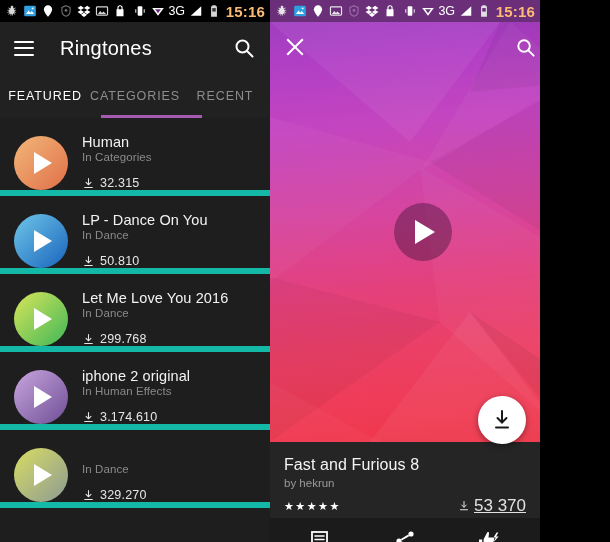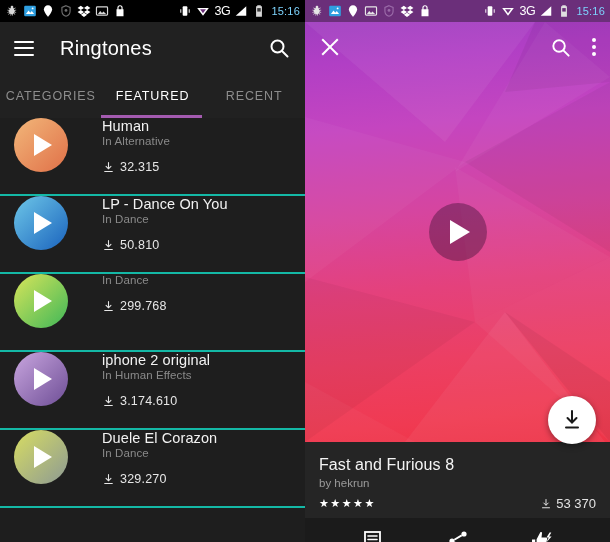--- a/index.html
+++ b/index.html
@@ -2,37 +2,37 @@
 <html><head>
 <meta charset="utf-8">
 <style>
   * { box-sizing: border-box; margin: 0; padding: 0; }
   html, body {
     width: 610px; height: 542px;
     background: #000;
     font-family: "Liberation Sans", sans-serif;
     overflow: hidden;
   }
-  .screen { position: relative; width: 610px; height: 542px; display: flex; }
+  .screen { position: relative; width: 540px; height: 542px; display: flex; }
   .panel { position: relative; width: 305px; height: 542px; overflow: hidden; }
 
   
   .statusbar {
     height: 22px; width: 100%;
     display: flex; align-items: center;
     padding: 0 5px 0 5px;
     font-size: 12px; color: #fff;
     position: relative; z-index: 30;
   }
   .statusbar.dark { background: #000; }
   .statusbar.purple { background: #6b2f7a; }
   .sb-left { display: flex; align-items: center; gap: 4px; }
   .sb-right { display: flex; align-items: center; gap: 4px; margin-left: auto; }
   .sb-ico { width: 14px; height: 14px; display: block; }
-  .sb-time { font-size: 11px; font-weight: 400; letter-spacing: .2px; color: #7dd3fc; padding-left: 1px; }
+  .sb-time { font-size: 15px; font-weight: 700; letter-spacing: .2px; color: #fdba74; padding-left: 1px; }
   .sb-3g { font-size: 12.5px; color: #fff; letter-spacing: -.3px; }
 
   
   .left { background: #1e1e1e; }
   .appbar {
     height: 52px; background: #212121;
     display: flex; align-items: center; padding: 4px 14px;
   }
   .hamburger { width: 20px; height: 15px; display: flex; flex-direction: column; justify-content: space-between; cursor: pointer; }
   .hamburger span { display: block; height: 2px; background: #fff; border-radius: 1px; }
@@ -46,23 +46,23 @@
     cursor: pointer; user-select: none;
   }
   .tab.active { color: #ffffff; font-weight: 400; }
   .tab-indicator {
     position: absolute; bottom: 0; left: 101px; width: 101px; height: 3px;
     background: #a45bb0;
   }
 
   .list { background: #1e1e1e; }
   .row {
-    height: 78px; display: flex; align-items: flex-start;
-    padding: 0 0 0 14px; border-bottom: 2px solid #14b8a6;
-    position: relative; cursor: pointer; gap: 20px;
+    height: 78px; display: flex; align-items: flex-end;
+    padding: 0 0 0 14px; border-bottom: 6px solid #14b8a6;
+    position: relative; cursor: pointer;
   }
   .avatar {
     width: 54px; height: 54px; border-radius: 50%;
     flex: 0 0 54px; position: relative;
     display: flex; align-items: center; justify-content: center;
   }
   .avatar .tri {
     width: 0; height: 0; margin-left: 4px;
     border-left: 18px solid #fff;
     border-top: 11px solid transparent;
@@ -118,21 +118,21 @@
     display: flex; align-items: center; justify-content: center;
     box-shadow: 0 2px 6px rgba(0,0,0,.4);
     cursor: pointer;
   }
 
   .meta { background: #252525; padding: 14px 14px 10px 14px; height: 76px; position: relative; }
   .meta-title { color: #f4f4f4; font-size: 16px; letter-spacing: .1px; }
   .meta-by { color: #9a9a9a; font-size: 11.5px; margin-top: 3px; }
   .meta-bot { display: flex; align-items: center; margin-top: 7px; }
   .stars { color: #fff; font-size: 11px; letter-spacing: 1.5px; }
-  .meta-dl { margin-left: auto; display: flex; align-items: center; gap: 4px; color: #e2e2e2; font-size: 13px; }
+  .meta-dl { margin-left: auto; display: flex; align-items: center; gap: 4px; color: #e2e2e2; font-size: 17px; text-decoration: underline; }
 
   .actionbar { background: #1b1b1b; height: 46px; display: flex; align-items: center; justify-content: center; gap: 58px; }
   .act { width: 26px; height: 26px; cursor: pointer; display: flex; align-items: center; justify-content: center; }
 </style>
 </head>
 <body>
 
 <div class="screen">
 
   <div class="panel left">
@@ -193,35 +193,35 @@
           <span></span>
       </div>
       <div class="app-title">Ringtones</div>
       <svg class="appbar-search" viewBox="0 0 24 24">
         <circle cx="10.5" cy="10.5" r="6" fill="none" stroke="#fff" stroke-width="2"></circle>
         <path d="M15 15l5.5 5.5" stroke="#fff" stroke-width="2" stroke-linecap="round"></path>
       </svg>
     </div>
 
     <div class="tabs">
+      <div class="tab active">Featured</div>
       <div class="tab">Categories</div>
-      <div class="tab active">Featured</div>
       <div class="tab">Recent</div>
       <div class="tab-indicator"></div>
     </div>
 
     <div class="list">
 
       <div class="row">
         <div class="avatar" style="background:linear-gradient(135deg,#f2b77a,#e07048);">
           <div class="tri"></div>
         </div>
         <div class="row-txt">
           <div class="row-title">Human</div>
-          <div class="row-sub">In Alternative</div>
+          <div class="row-sub">In Categories</div>
           <div class="row-dl">
             <svg width="13" height="13" viewBox="0 0 24 24">
                 <path fill="none" stroke="#e6e6e6" stroke-width="2" stroke-linecap="round" d="M12 3v11M7.5 10l4.5 4.5 4.5-4.5M5 19.5h14"></path>
               </svg>
             <span class="num">32.315</span>
           </div>
         </div>
       </div>
 
       <div class="row">
@@ -238,20 +238,21 @@
             <span class="num">50.810</span>
           </div>
         </div>
       </div>
 
       <div class="row">
         <div class="avatar" style="background:linear-gradient(135deg,#d9e55a,#3fb758);">
           <div class="tri"></div>
         </div>
         <div class="row-txt">
+          <div class="row-title">Let Me Love You 2016</div>
           <div class="row-sub">In Dance</div>
           <div class="row-dl">
             <svg width="13" height="13" viewBox="0 0 24 24">
                 <path fill="none" stroke="#e6e6e6" stroke-width="2" stroke-linecap="round" d="M12 3v11M7.5 10l4.5 4.5 4.5-4.5M5 19.5h14"></path>
               </svg>
             <span class="num">299.768</span>
           </div>
         </div>
       </div>
 
@@ -269,21 +270,20 @@
             <span class="num">3.174.610</span>
           </div>
         </div>
       </div>
 
       <div class="row">
         <div class="avatar" style="background:linear-gradient(135deg,#d8dd62,#8d9a94);">
           <div class="tri"></div>
         </div>
         <div class="row-txt">
-          <div class="row-title">Duele El Corazon</div>
           <div class="row-sub">In Dance</div>
           <div class="row-dl">
             <svg width="13" height="13" viewBox="0 0 24 24">
                 <path fill="none" stroke="#e6e6e6" stroke-width="2" stroke-linecap="round" d="M12 3v11M7.5 10l4.5 4.5 4.5-4.5M5 19.5h14"></path>
               </svg>
             <span class="num">329.270</span>
           </div>
         </div>
       </div>
 

